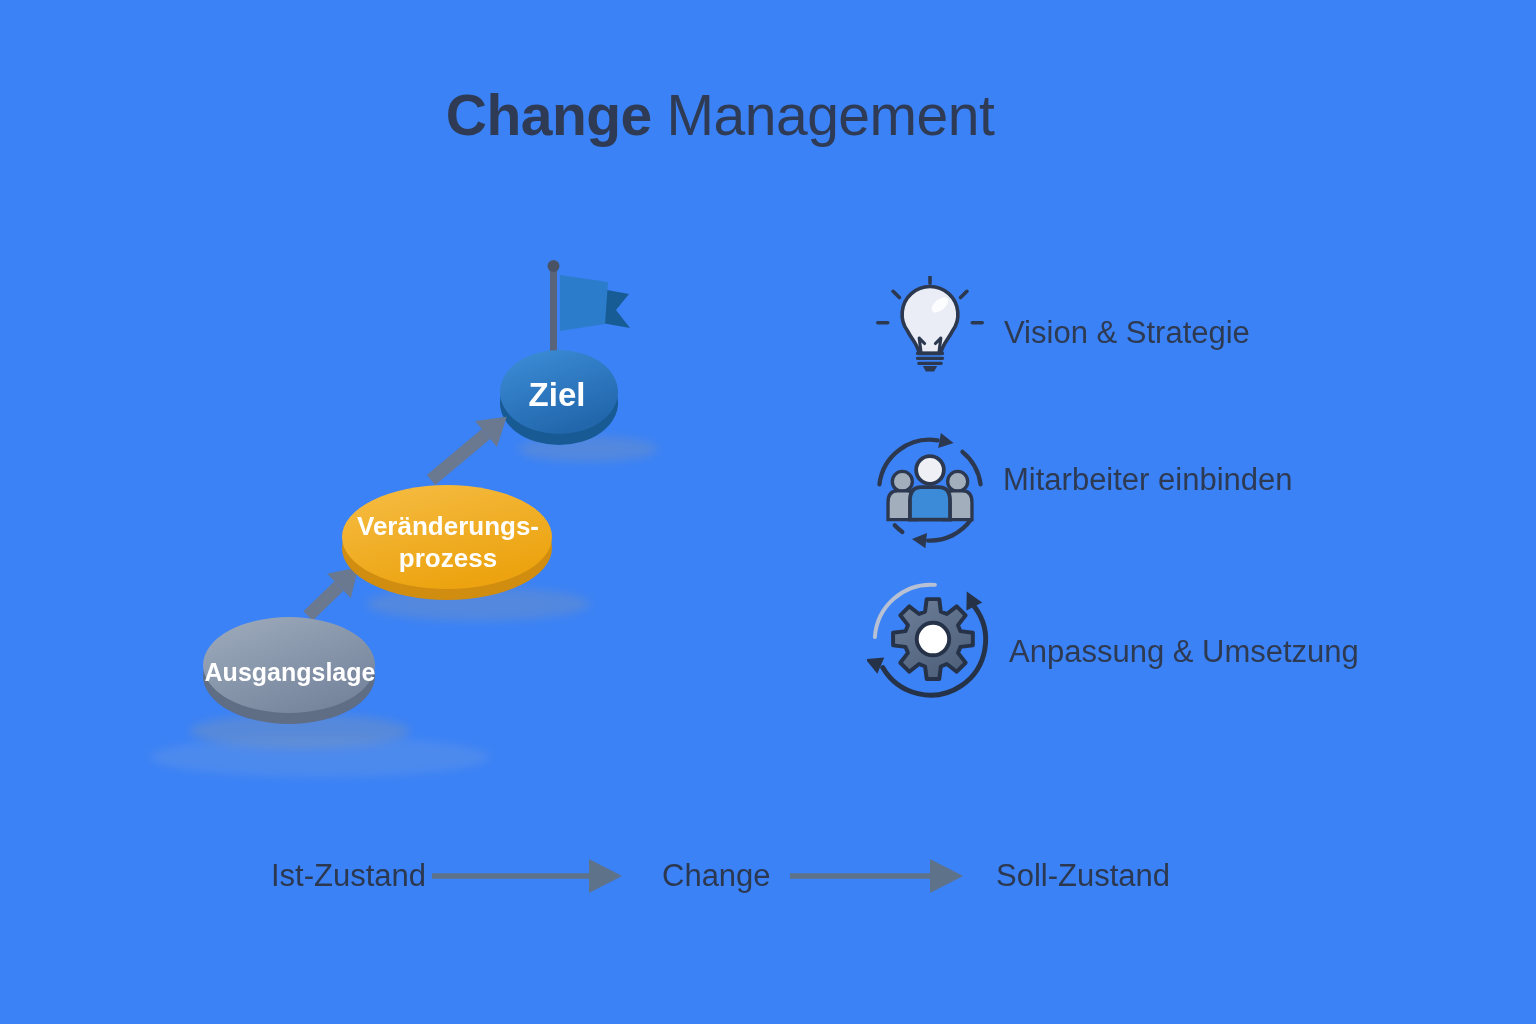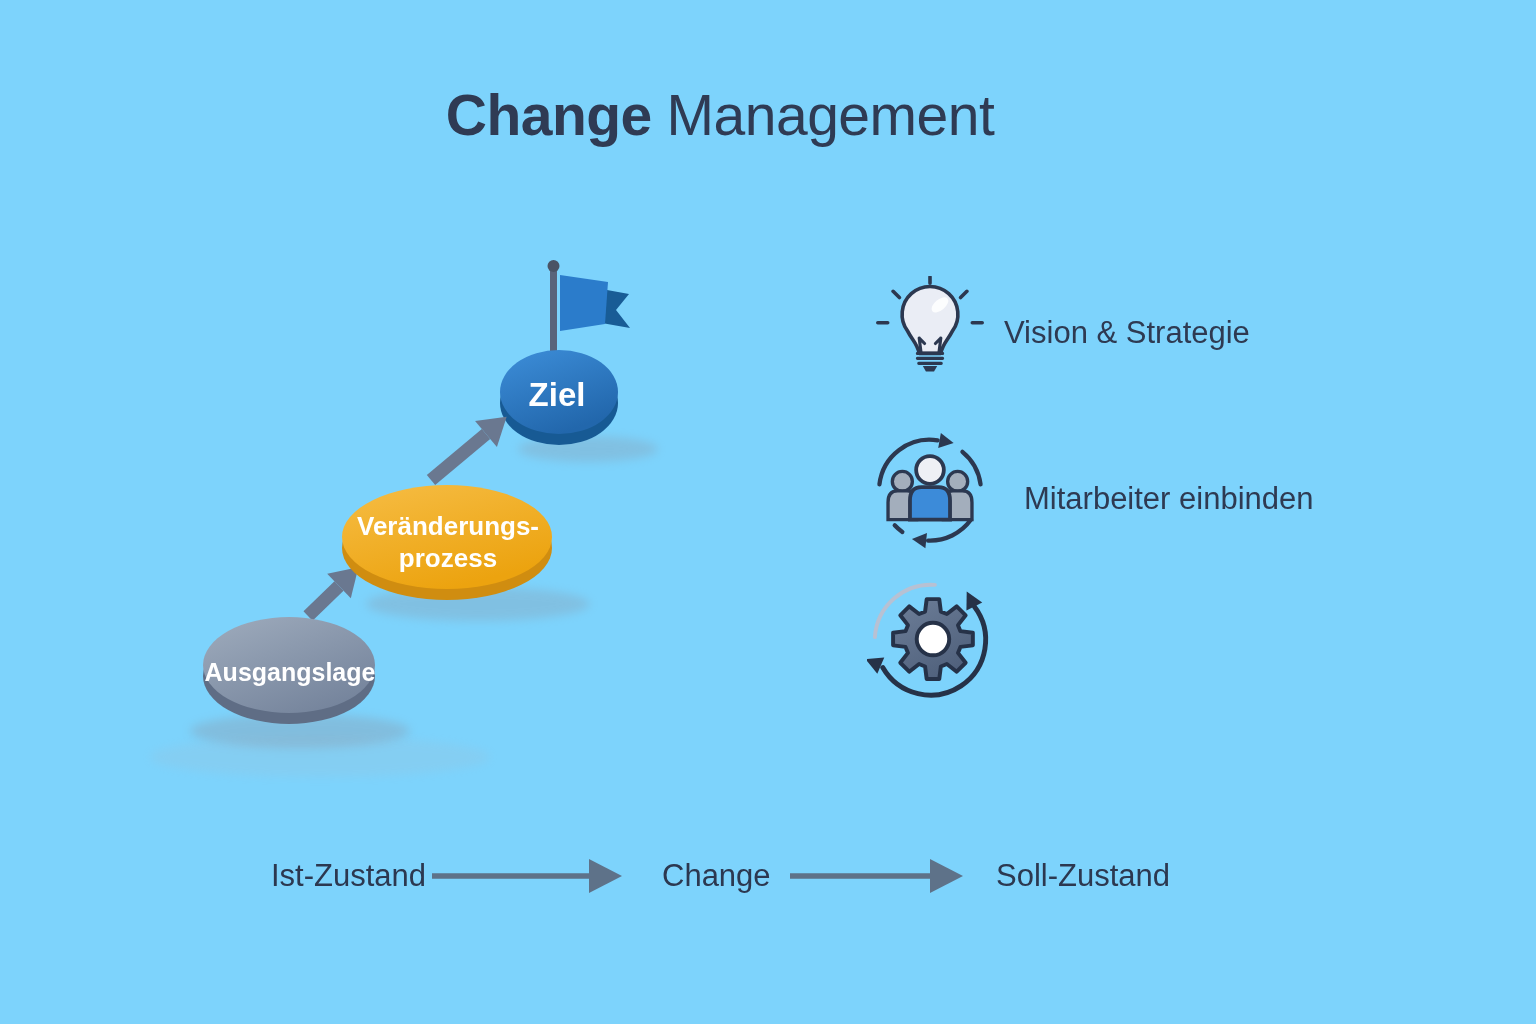--- a/index.html
+++ b/index.html
@@ -1,17 +1,17 @@
 <!DOCTYPE html>
 <html><head>
 <meta charset="utf-8">
 <style>
   html,body{margin:0;padding:0;background:#ffffff;}
   .canvas{
-    position:relative;width:1536px;height:1024px;background:#7dd3fc;
+    position:relative;width:1536px;height:1024px;background:#3b82f6;
     font-family:"Liberation Sans",sans-serif;overflow:hidden;
   }
   .title{
     position:absolute;left:720px;top:87px;transform:translateX(-50%);
     white-space:nowrap;font-size:57px;color:#2f3b54;line-height:57px;letter-spacing:-0.5px;
   }
   .title .t-bold{font-weight:700;margin-right:0.26em;}
   .title .t-reg{font-weight:400;}
   .diagram{position:absolute;left:0;top:0;}
   .diagram text{font-family:"Liberation Sans",sans-serif;}
@@ -135,30 +135,31 @@
     </g>
     <g>
       <circle cx="29" cy="-9" r="10.5" fill="#a3aebc" stroke="#2c3850" stroke-width="3.5"></circle>
       <path d="M 14 31 L 14 13 Q 14 1 24 1 L 34 1 Q 44 1 44 13 L 44 31 Z" fill="#a3aebc" stroke="#2c3850" stroke-width="3.5"></path>
     </g>
     <g>
       <circle cx="0" cy="-21" r="14.5" fill="#eef0f5" stroke="#2c3850" stroke-width="4"></circle>
       <path d="M -21 31 L -21 11 Q -21 -3 -9 -3 L 9 -3 Q 21 -3 21 11 L 21 31 Z" fill="#3c8bd9" stroke="#2c3850" stroke-width="4"></path>
     </g>
   </svg>
-  <div class="feat-label" style="left:1003px;top:479px;margin-left:21px;">Mitarbeiter einbinden</div>
+  <div class="feat-label" style="left:1003px;top:460px;">Mitarbeiter einbinden</div>
 
   <svg class="feature-icon" style="left:867px;top:577px;" width="128" height="128" viewBox="-65 -65 130 130">
     <path d="M -57 -4 A 57 57 0 0 1 4 -57" stroke="#b7c1d3" stroke-width="4" stroke-linecap="round" fill="none"></path>
     <path d="M -49 27 A 56 56 0 1 0 44 -35" stroke="#263248" stroke-width="5" stroke-linecap="round" fill="none"></path>
     <polygon points="0,-9 17,0 0,9" transform="translate(-51,25) rotate(203)" fill="#263248"></polygon>
     <polygon points="0,-9 17,0 0,9" transform="translate(44,-35) rotate(-117)" fill="#263248"></polygon>
     <g transform="translate(2,-2)">
       <path d="M 27.9 -8 L 40.5 -6.4 L 40.5 6.4 L 27.9 8 L 25.4 14.1 L 33.2 24.1 L 24.1 33.2 L 14.1 25.4 L 8 27.9 L 6.4 40.5 L -6.4 40.5 L -8 27.9 L -14.1 25.4 L -24.1 33.2 L -33.2 24.1 L -25.4 14.1 L -27.9 8 L -40.5 6.4 L -40.5 -6.4 L -27.9 -8 L -25.4 -14.1 L -33.2 -24.1 L -24.1 -33.2 L -14.1 -25.4 L -8 -27.9 L -6.4 -40.5 L 6.4 -40.5 L 8 -27.9 L 14.1 -25.4 L 24.1 -33.2 L 33.2 -24.1 L 25.4 -14.1 Z" fill="url(#gGear)" stroke="#263248" stroke-width="4" stroke-linejoin="round"></path>
       <circle cx="0" cy="0" r="16.5" fill="#ffffff" stroke="#263248" stroke-width="4"></circle>
     </g>
   </svg>
+  <div class="feat-label" style="left:1009px;top:632px;">Anpassung &amp; Umsetzung</div>
 
   <div class="tl-label" style="left:271px;top:856px;">Ist-Zustand</div>
   <div class="tl-label" style="left:662px;top:856px;">Change</div>
   <div class="tl-label" style="left:996px;top:856px;">Soll-Zustand</div>
 
 </div>
 
 </body></html>

